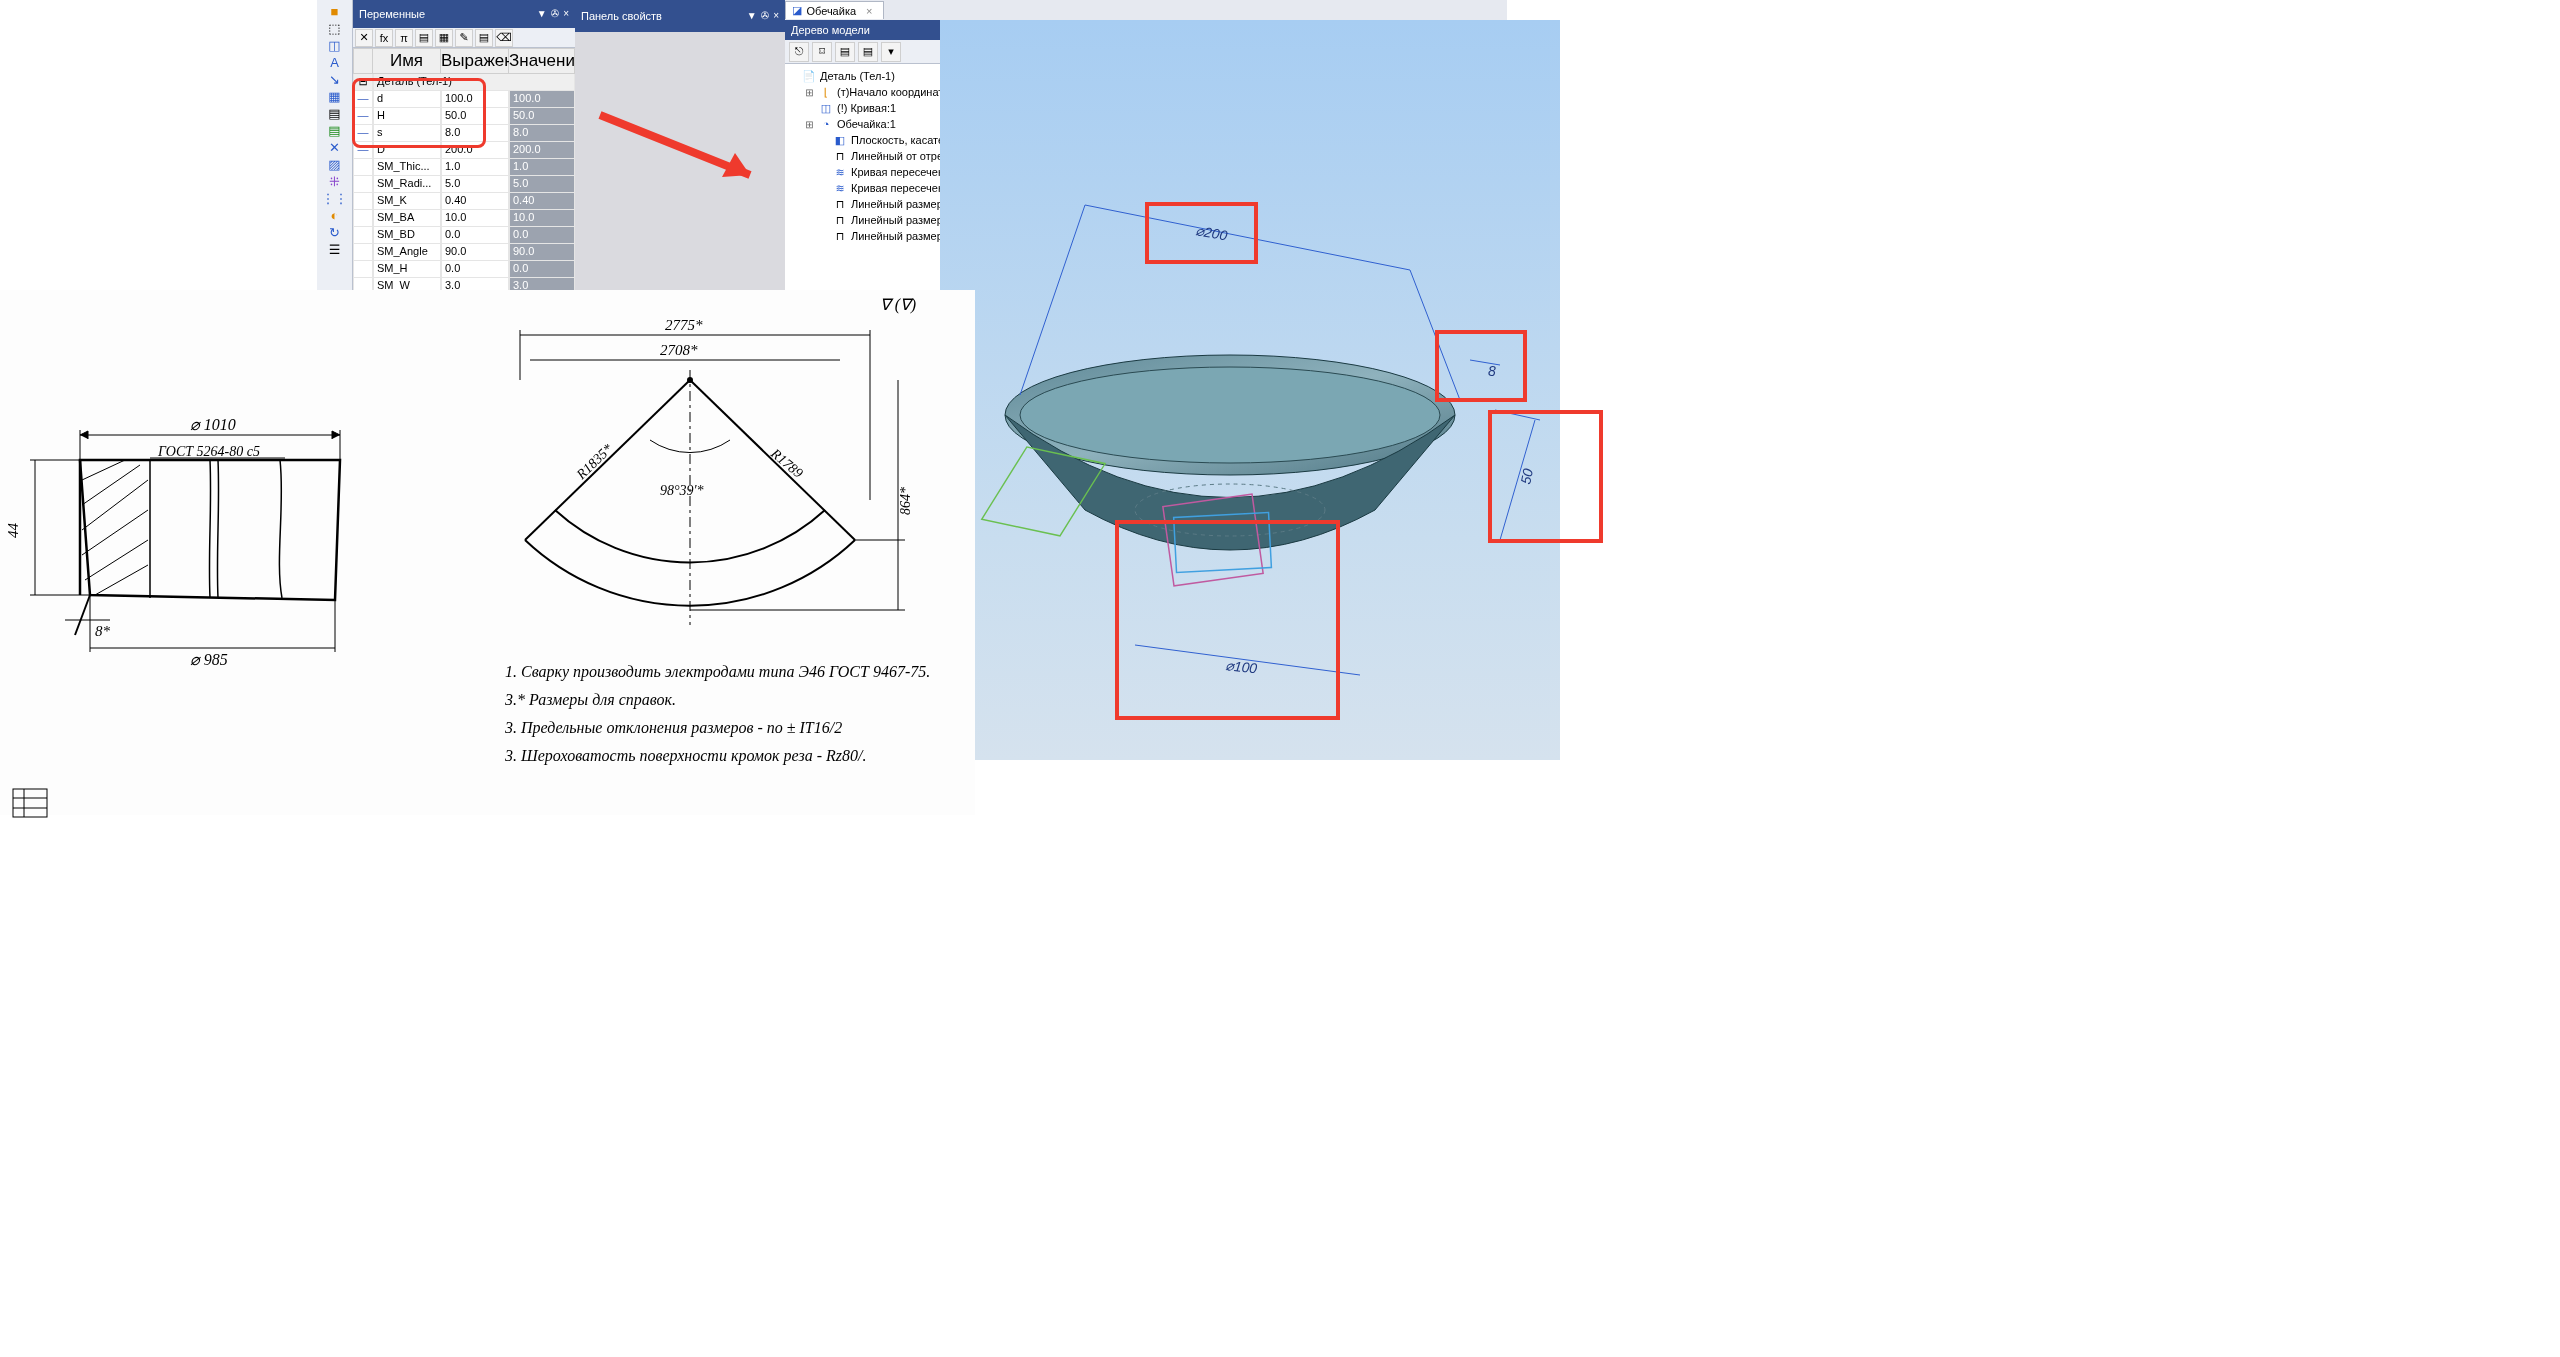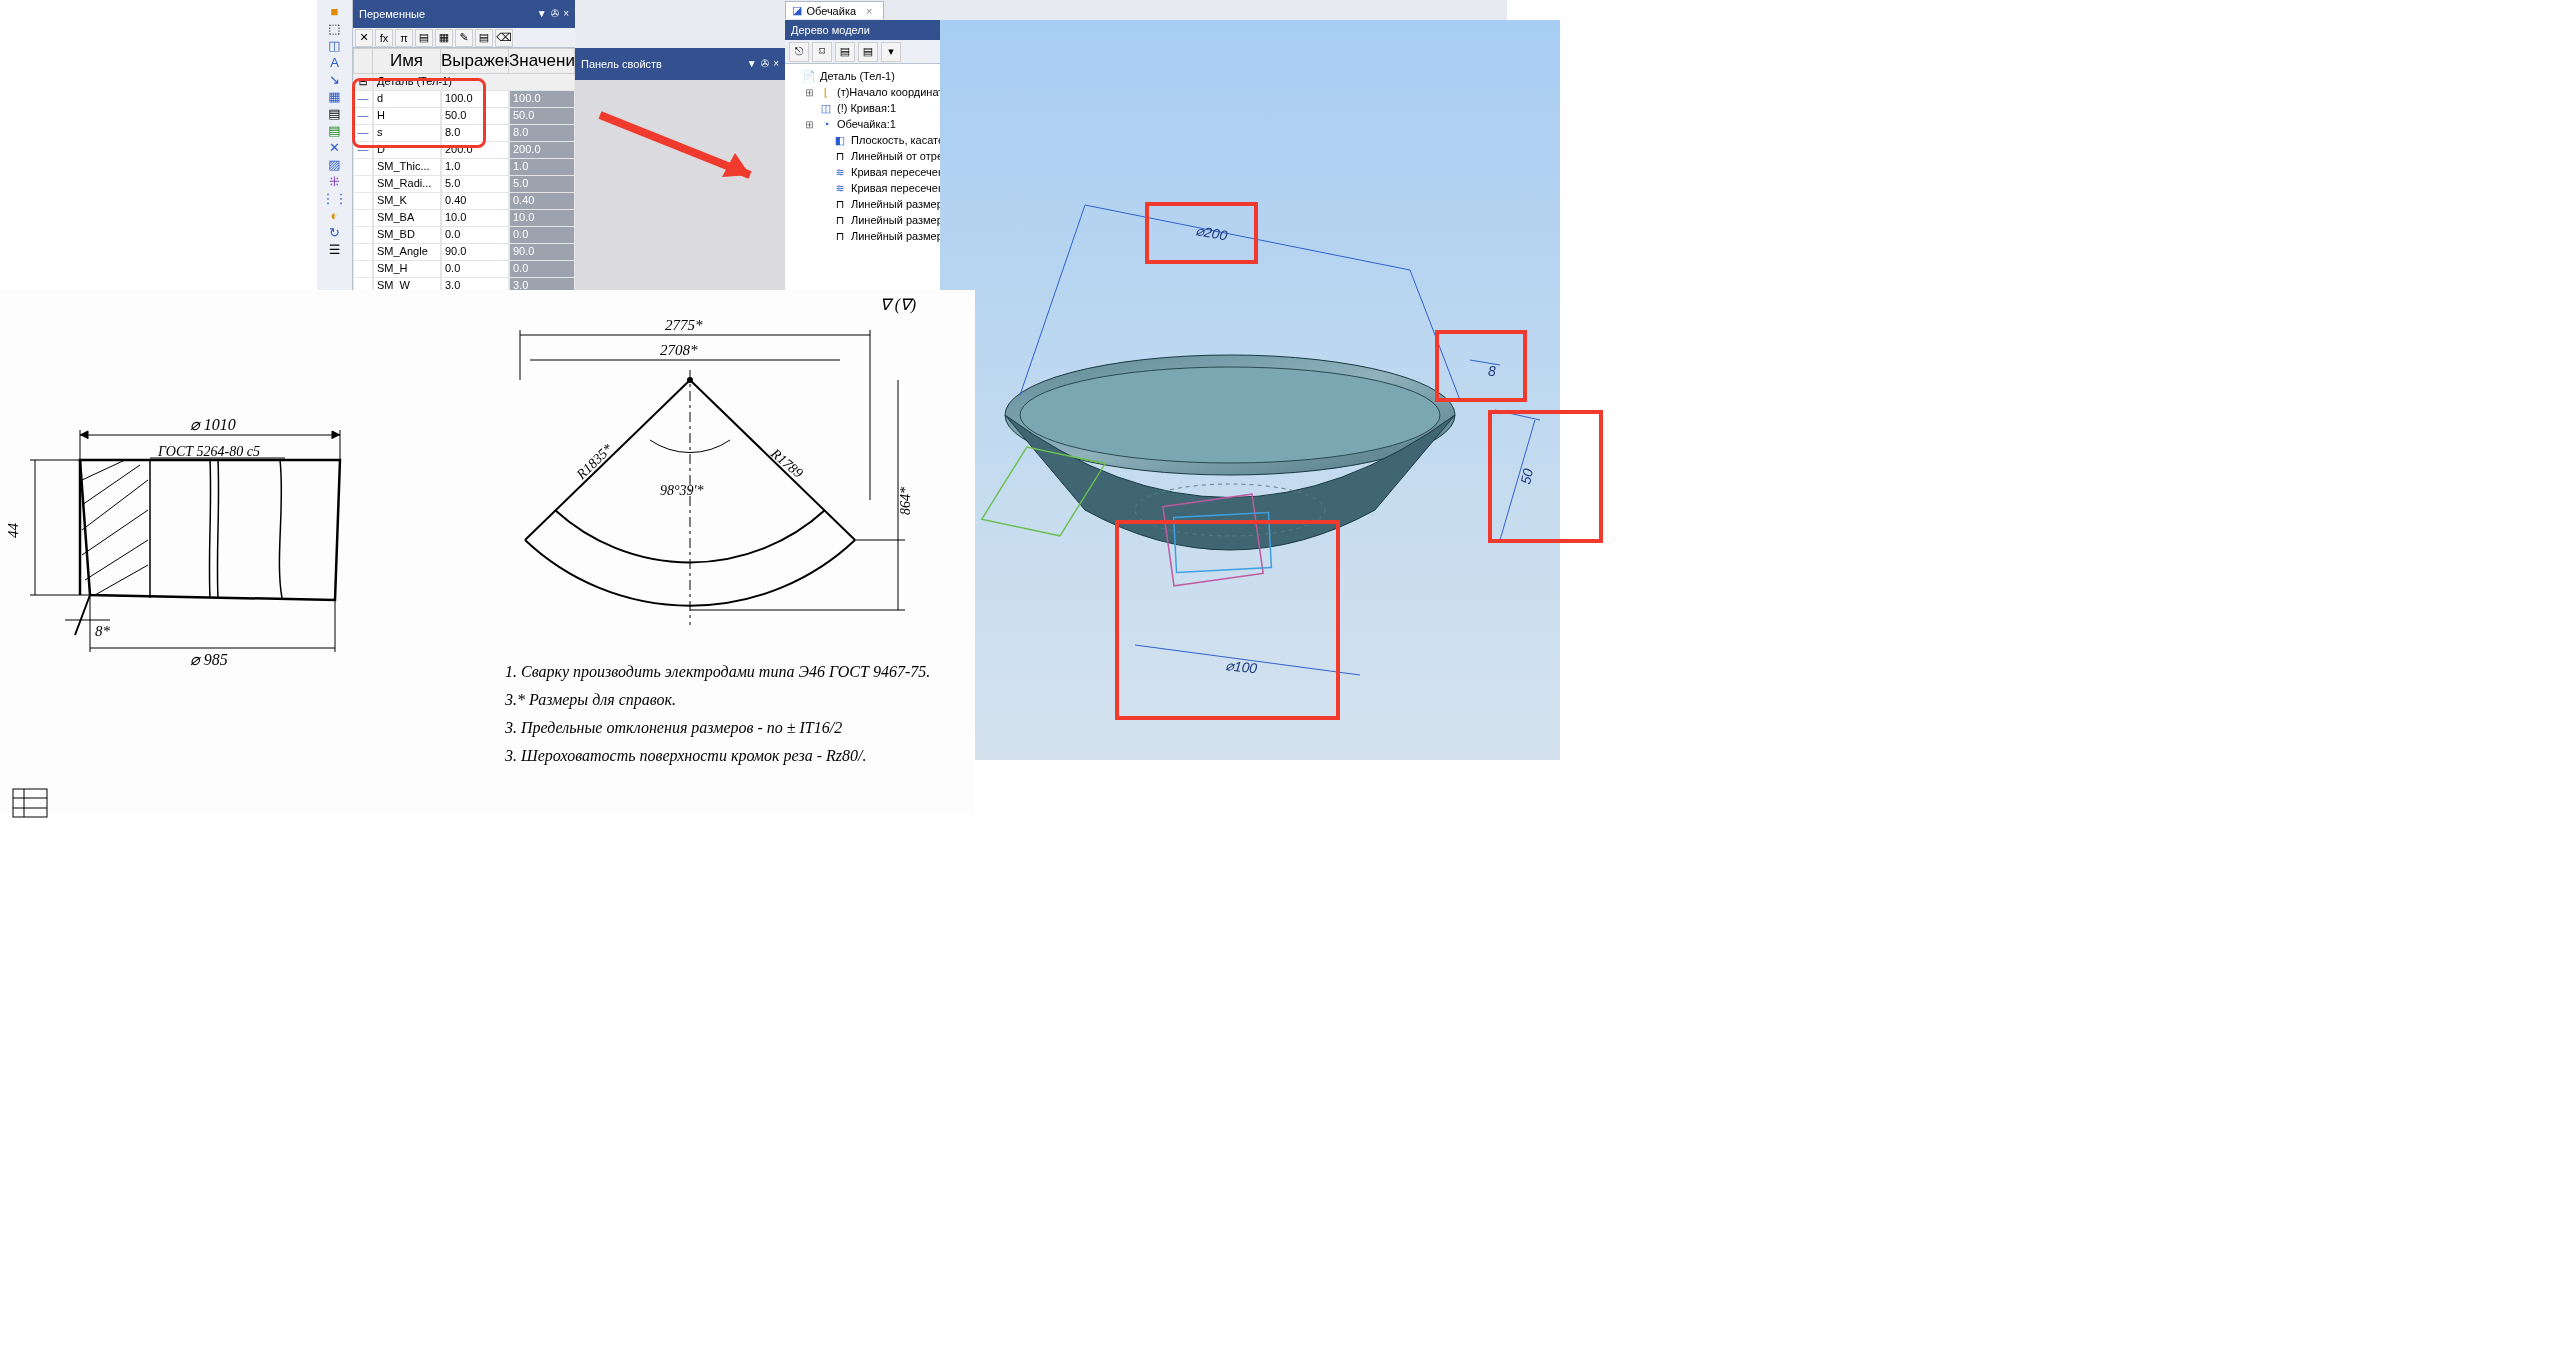--- a/index.html
+++ b/index.html
@@ -24,21 +24,21 @@
 .grid-head div:first-child { border-left: 1px solid #cfcfcf; }
 
 .grid-body { background: #fff; }
 .grid-row { display: grid; grid-template-columns: 20px 68px 68px 66px; }
 .grid-row div { border: 1px solid #e5e5e5; border-top: none; padding: 1px 3px; font-size: 11px; height: 17px; overflow: hidden; white-space: nowrap; }
 .grid-row .mark { text-align: center; color: #3b5fc0; }
 .grid-row .val-col { background: #9ca3af; color: #fff; }
 .grid-row.root div { background: #efefef; }
 .grid-row.root .mark { color: #000; }
 
-.props-panel { width: 210px; background: #e6e6ea; margin-top: 48px; }
+.props-panel { width: 210px; background: #e6e6ea; }
 .props-body { flex: 1; background: #dadadf; }
 
 .tree-panel-wrap { flex: 1; display: flex; flex-direction: column; }
 .file-tab { height: 20px; background: #e6e9f0; display: flex; align-items: center; }
 .file-tab .tab { background: #fff; border: 1px solid #b0b7c5; border-bottom: none; padding: 2px 10px 2px 6px; display: flex; align-items: center; gap: 4px; font-size: 11px; }
 .file-tab .tab .cls { color: #888; margin-left: 6px; }
 
 .tree-header { background: #33508f; color:#fff; height:20px; line-height:20px; padding:0 6px; display:flex; justify-content:space-between; font-size:11px; }
 .tree-tools { height:24px; background:#eceff5; border-bottom:1px solid #bac1cf; display:flex; align-items:center; gap:3px; padding:0 4px; }
 .tree-tools .tb { width:20px; height:20px; border:1px solid #cfcfcf; background:#f4f4f4; display:flex; align-items:center; justify-content:center; font-size:11px; }

